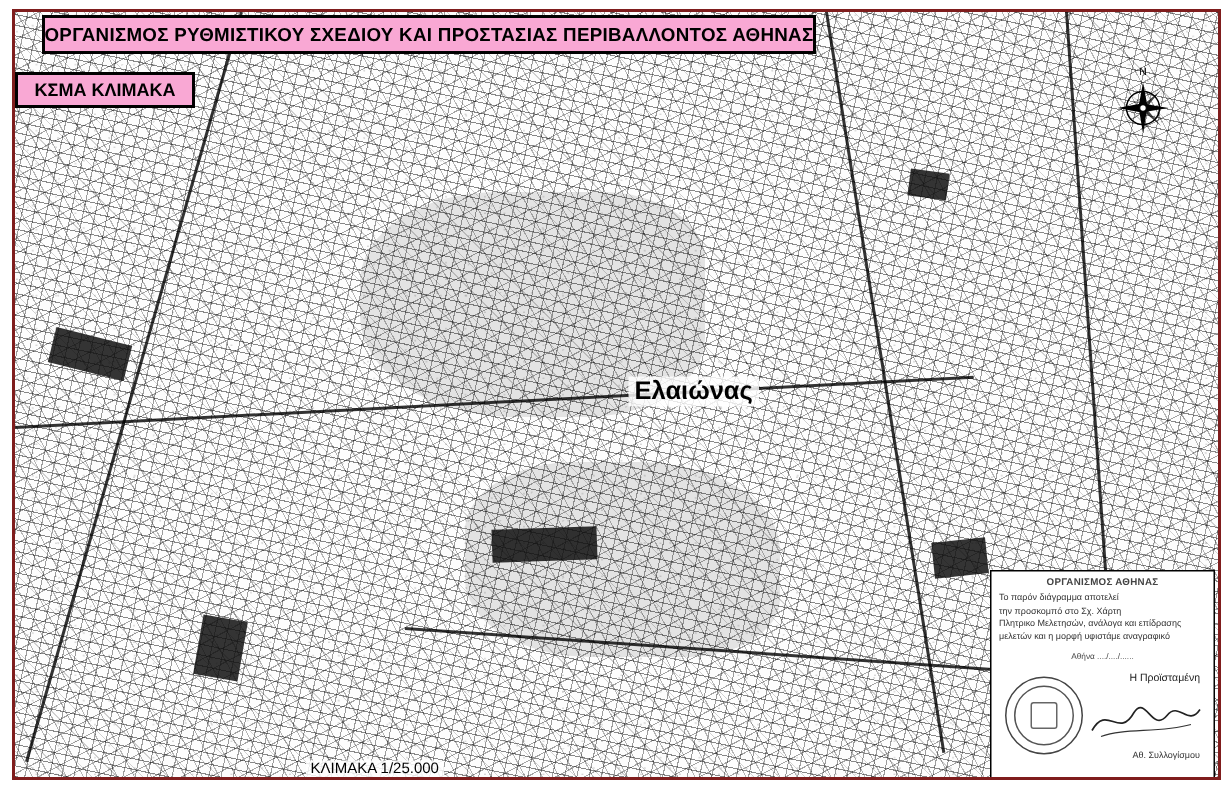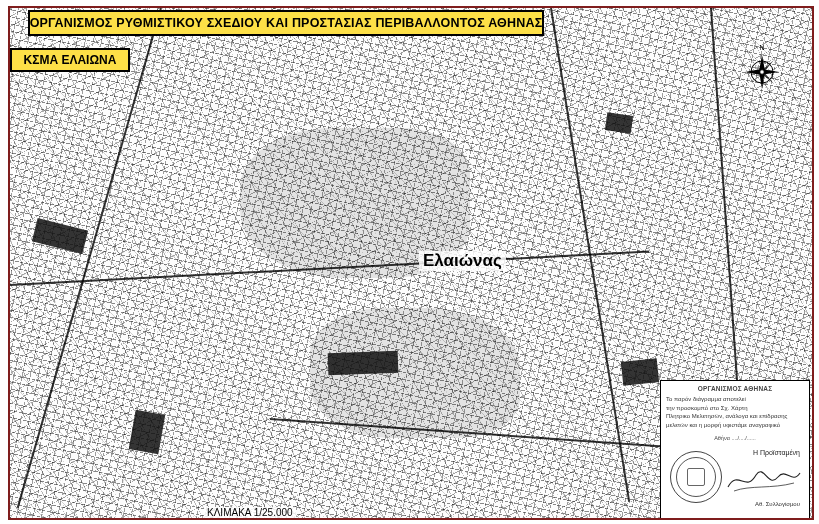--- a/index.html
+++ b/index.html
@@ -61,21 +61,21 @@
       radial-gradient(circle at 10% 20%, rgba(0,0,0,0.25) 0.6px, transparent 0.7px),
       radial-gradient(circle at 70% 60%, rgba(0,0,0,0.22) 0.6px, transparent 0.7px),
       radial-gradient(circle at 40% 85%, rgba(0,0,0,0.2) 0.6px, transparent 0.7px);
     background-size: 13px 11px, 17px 15px, 21px 19px;
     opacity: 0.65;
   }
 
   
   .title-box {
     position: absolute;
-    background: #fde047;
+    background: #f9a8d4;
     border: 2px solid #000;
     display: flex;
     align-items: center;
     justify-content: center;
     padding: 0 10px;
     box-sizing: border-box;
   }
   #main-title-box {
     left: 28px;
     top: 10px;
@@ -309,16 +309,16 @@
       </div>
     </div>
 
   </div>
 
   <div id="main-title-box" class="title-box">
     <div class="t">ΟΡΓΑΝΙΣΜΟΣ ΡΥΘΜΙΣΤΙΚΟΥ ΣΧΕΔΙΟΥ ΚΑΙ ΠΡΟΣΤΑΣΙΑΣ ΠΕΡΙΒΑΛΛΟΝΤΟΣ ΑΘΗΝΑΣ</div>
   </div>
 
   <div id="subtitle-box" class="title-box">
-    <div class="t">ΚΣΜΑ ΕΛΑΙΩΝΑ</div>
+    <div class="t">ΚΣΜΑ ΚΛΙΜΑΚΑ</div>
   </div>
 
 </div>
 
 </body></html>

